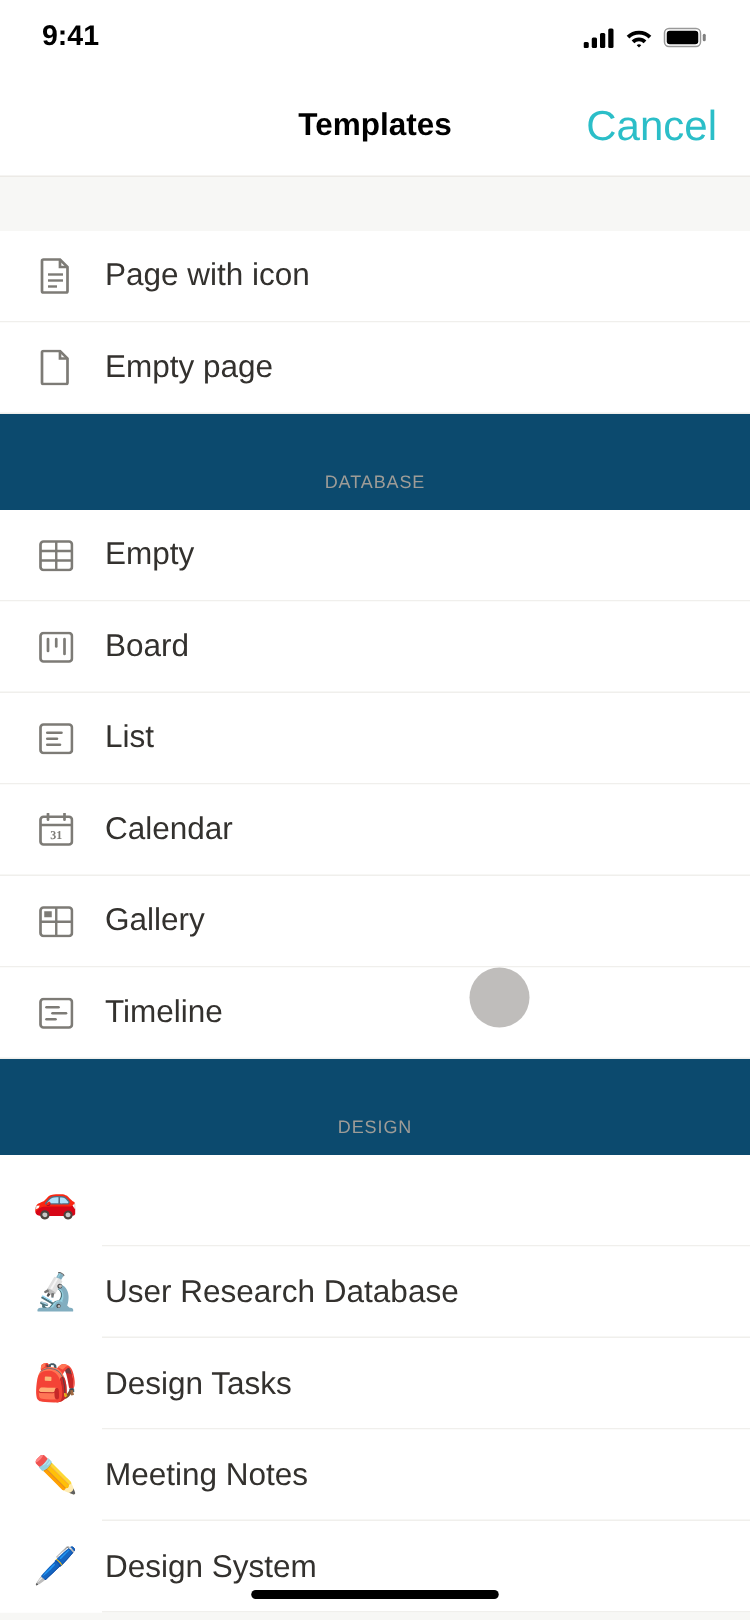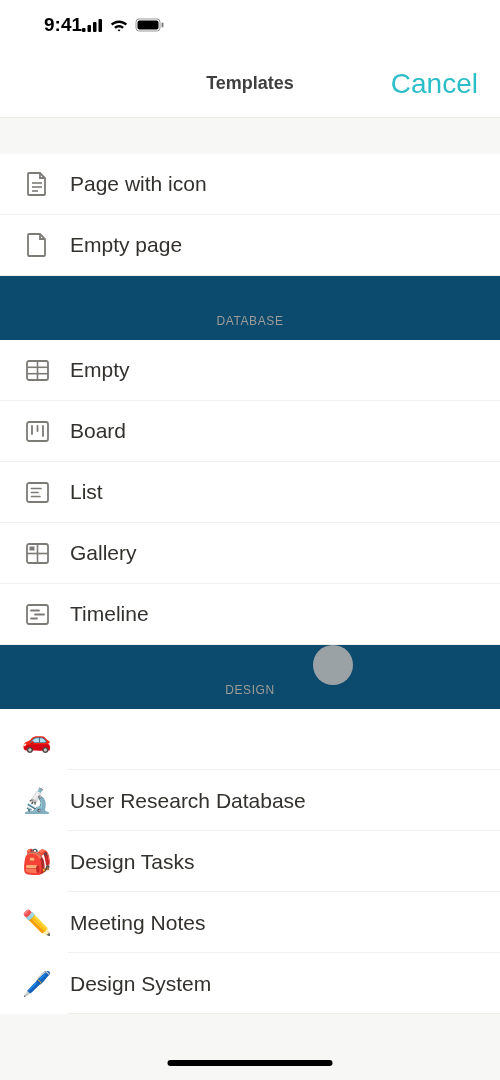--- a/index.html
+++ b/index.html
@@ -13,22 +13,22 @@
       width: 500px;
       height: 1080px;
       background: #f7f7f5;
       position: relative;
       overflow: hidden;
     }
     .status-bar {
       height: 50px;
       display: flex;
       align-items: center;
-      justify-content: flex-start;
-      padding: 0 44px;
+      justify-content: space-between;
+      padding: 0 28px;
       background: #fff;
     }
     .status-time {
       font-size: 19px;
       font-weight: 600;
       color: #000;
     }
     .status-icons {
       display: flex;
       align-items: center;
@@ -37,23 +37,23 @@
     .nav-bar {
       height: 68px;
       background: #fff;
       display: flex;
       align-items: center;
       justify-content: center;
       position: relative;
       border-bottom: 1px solid #eceae6;
     }
     .nav-title {
-      font-size: 18px;
+      font-size: 21px;
       font-weight: 600;
-      color: #404040;
+      color: #000000;
     }
     .nav-cancel {
       position: absolute;
       right: 22px;
       font-size: 28px;
       font-weight: 400;
       color: #2bbec8;
     }
     .content {
       overflow-y: auto;
@@ -235,20 +235,32 @@
             <rect x="1" y="1" width="21" height="19" rx="2" stroke="#7d7b76" stroke-width="1.8"></rect>
             <line x1="5.5" y1="6.5" x2="15" y2="6.5" stroke="#7d7b76" stroke-width="1.7" stroke-linecap="round"></line>
             <line x1="5.5" y1="10.5" x2="12" y2="10.5" stroke="#7d7b76" stroke-width="1.7" stroke-linecap="round"></line>
             <line x1="5.5" y1="14.5" x2="14" y2="14.5" stroke="#7d7b76" stroke-width="1.7" stroke-linecap="round"></line>
           </svg>
       </span>
       <span class="row-label">List</span>
     </div>
     <div class="list-row">
       <span class="row-icon">
+        <svg width="23" height="22" viewBox="0 0 23 22" fill="none">
+            <rect x="1" y="2.5" width="21" height="18.5" rx="2" stroke="#7d7b76" stroke-width="1.8"></rect>
+            <line x1="1" y1="8" x2="22" y2="8" stroke="#7d7b76" stroke-width="1.6"></line>
+            <line x1="6" y1="0.5" x2="6" y2="4.5" stroke="#7d7b76" stroke-width="1.8" stroke-linecap="round"></line>
+            <line x1="17" y1="0.5" x2="17" y2="4.5" stroke="#7d7b76" stroke-width="1.8" stroke-linecap="round"></line>
+            <text x="11.5" y="17" font-size="8" font-weight="600" fill="#7d7b76" text-anchor="middle" font-family="-apple-system">31</text>
+          </svg>
+      </span>
+      <span class="row-label">Calendar</span>
+    </div>
+    <div class="list-row">
+      <span class="row-icon">
         <svg width="23" height="21" viewBox="0 0 23 21" fill="none">
             <rect x="1" y="1" width="21" height="19" rx="2" stroke="#7d7b76" stroke-width="1.8"></rect>
             <line x1="11.5" y1="1" x2="11.5" y2="20" stroke="#7d7b76" stroke-width="1.6"></line>
             <line x1="1" y1="10.5" x2="22" y2="10.5" stroke="#7d7b76" stroke-width="1.6"></line>
             <rect x="3.5" y="3.5" width="5" height="4" fill="#7d7b76"></rect>
           </svg>
       </span>
       <span class="row-label">Gallery</span>
     </div>
     <div class="list-row">

